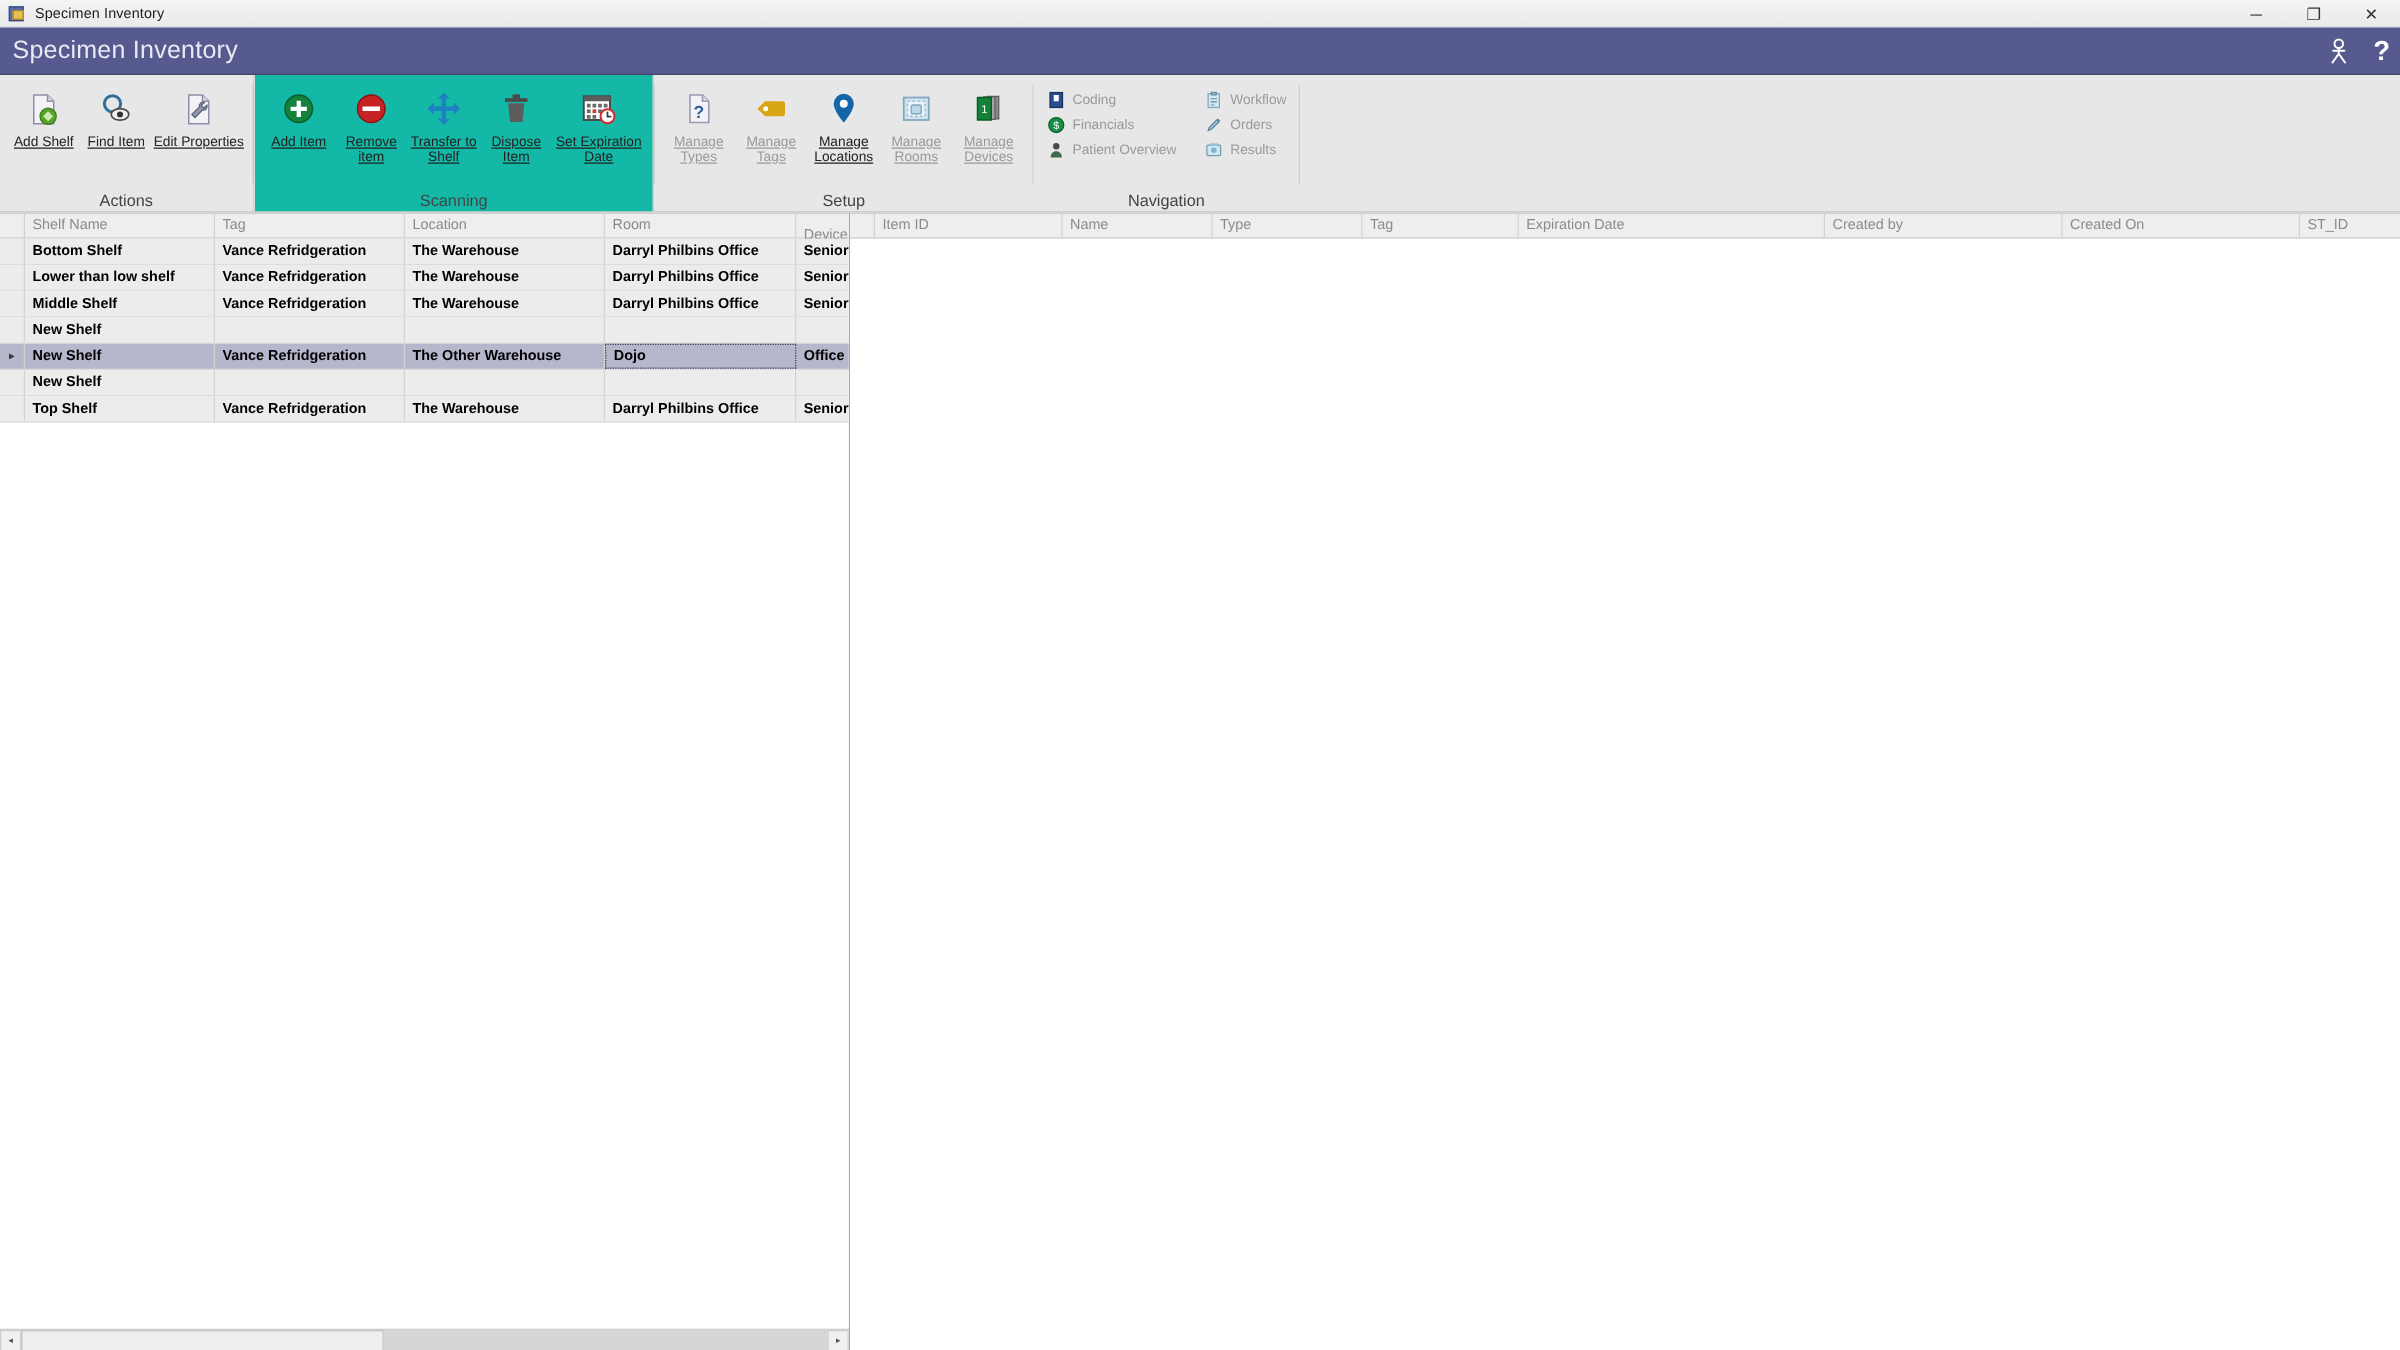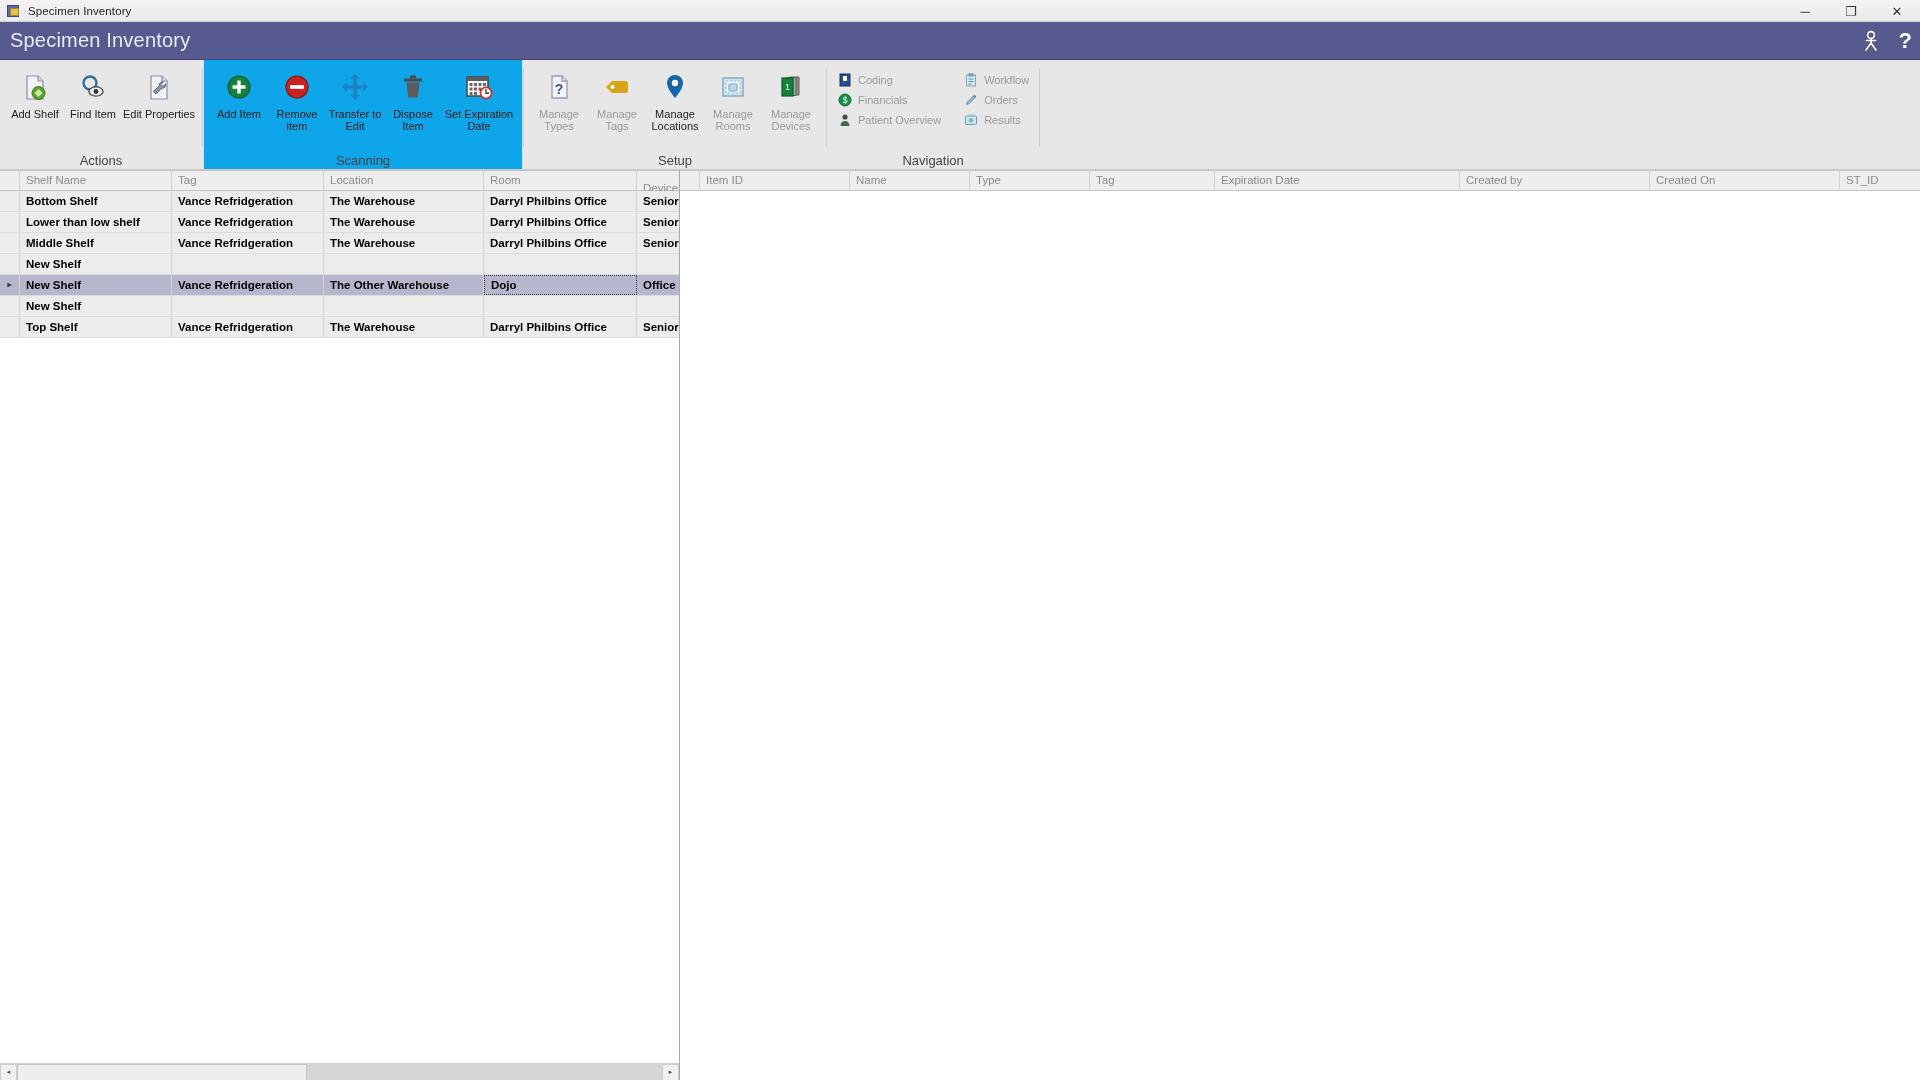--- a/index.html
+++ b/index.html
@@ -67,38 +67,38 @@
     border-bottom: 1px solid #c8c8c8;
     display: flex;
     align-items: stretch;
     position: relative;
   }
   .rgroup {
     display: flex; flex-direction: column; justify-content: space-between;
     padding-top: 4px;
     position: relative;
   }
-  .rgroup.active { background: #0ea5e9; border-left: 1px solid #dcdcdc; border-right: 1px solid #dcdcdc; justify-content: space-between; }
+  .rgroup.active { background: #14b8a6; border-left: 1px solid #dcdcdc; border-right: 1px solid #dcdcdc; justify-content: space-between; }
   .rgroup-items { display: flex; align-items: flex-start; padding: 0 6px; flex: 1; }
   .rgroup-label {
     text-align: center; font-size: 13px; color: #444; padding-bottom: 9px;
     height: 16px; line-height: 16px;
   }
   .rgroup-sep {
     width: 1px; background: #cfcfcf; margin: 8px 0 22px 0;
   }
 
   .rbtn {
     width: 58px; display: flex; flex-direction: column; align-items: center;
     padding-top: 6px; cursor: default; text-align: center;
   }
   .rbtn .glyph { height: 34px; display: flex; align-items: center; justify-content: center; }
   .rbtn .lbl {
     font-size: 11px; color: #222; line-height: 12px; margin-top: 4px;
-    width: 62px; word-wrap: break-word;
+    width: 62px; word-wrap: break-word; text-decoration: underline;
   }
   .rbtn.wide { width: 74px; }
   .rbtn.wide .lbl { width: 78px; }
   .rbtn.disabled .lbl { color: #9a9a9a; }
 
   
   .navgrid {
     display: grid;
     grid-template-columns: auto auto;
     grid-auto-rows: 20px;
@@ -254,21 +254,21 @@
           </svg>
         </div>
         <div class="lbl">Remove item</div>
       </div>
       <div class="rbtn">
         <div class="glyph">
           <svg width="30" height="30" viewBox="0 0 30 30">
             <path d="M15 2 l5 5 h-3.2 v6.2 h6.2 v-3.2 l5 5 l-5 5 v-3.2 h-6.2 v6.2 h3.2 l-5 5 l-5 -5 h3.2 v-6.2 h-6.2 v3.2 l-5 -5 l5 -5 v3.2 h6.2 v-6.2 h-3.2 z" fill="#1d81c4"></path>
           </svg>
         </div>
-        <div class="lbl">Transfer to Edit</div>
+        <div class="lbl">Transfer to Shelf</div>
       </div>
       <div class="rbtn">
         <div class="glyph">
           <svg width="30" height="30" viewBox="0 0 30 30">
             <rect x="6" y="6.5" width="18" height="3" fill="#4a4a4a"></rect>
             <rect x="12" y="3.5" width="6" height="3" fill="#4a4a4a"></rect>
             <path d="M8.5 10.5 h13 l-1.6 15 h-9.8 z" fill="#5c5c5c"></path>
           </svg>
         </div>
         <div class="lbl">Dispose Item</div>

